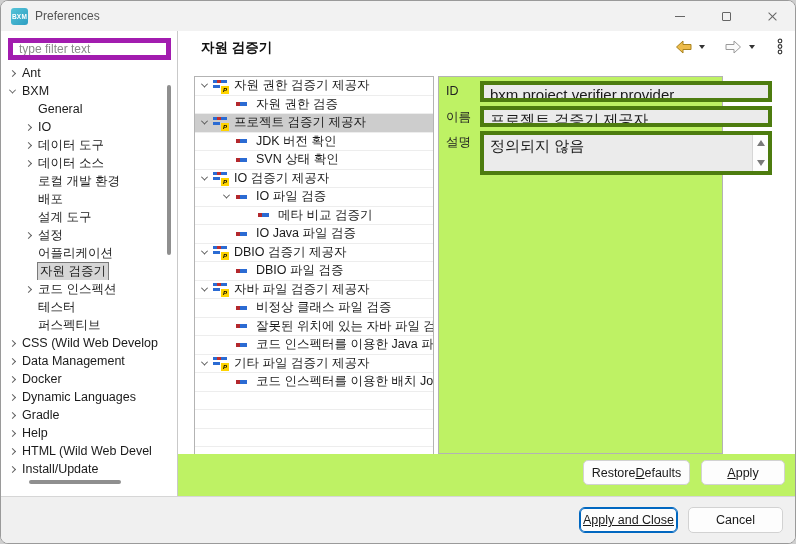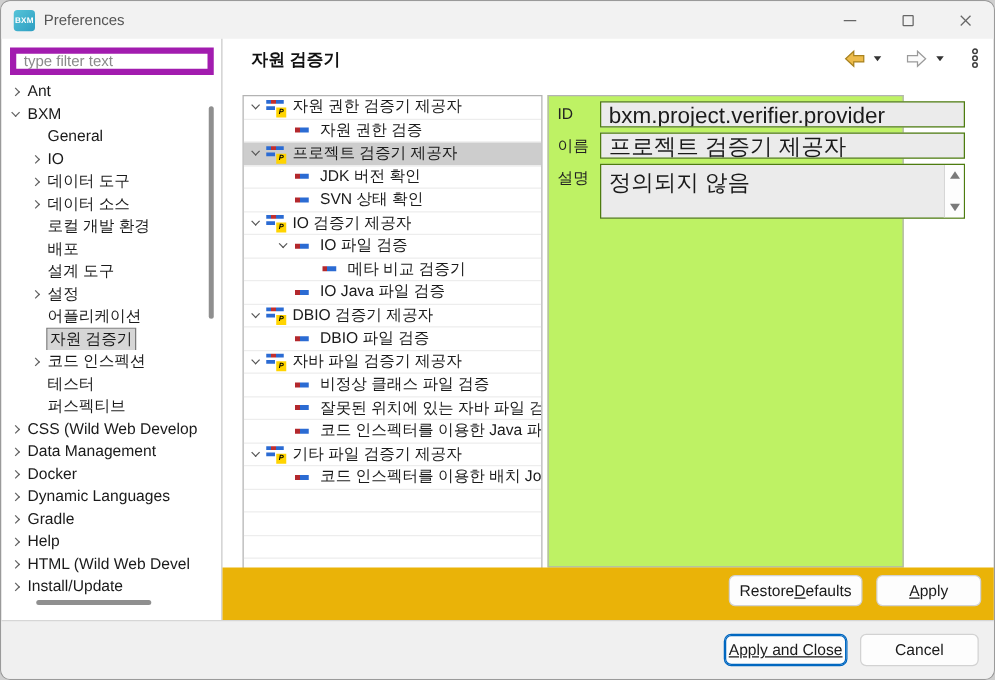--- a/index.html
+++ b/index.html
@@ -63,34 +63,34 @@
   .icon-item .ticon:before { content:""; position:absolute; left:1px; top:5px; width:11px; height:4px;
     background:linear-gradient(to right,#b3282d 0 4px,#2b6bd3 4px 11px); }
   .icon-provider .ticon:before { display:none; }
   .hscroll-track { position:absolute; left:0; right:0; bottom:0; height:10px; background:#fbfbfb; border-top:1px solid #e8e8e8; }
   .hscroll-thumb { position:absolute; left:22px; top:2px; width:143px; height:5px; background:#a0a0a0; border-radius:2px; }
 
   
   .detail-panel { position:absolute; left:437px; top:75px; width:285px; height:378px; background:#bef264;
     border:1px solid #b3b3b3; }
   .field-label { position:absolute; left:7px; font-size:12.5px; color:#222; }
-  .field-box { position:absolute; left:41px; width:292px; background:#ebebeb; border:1px solid #4d7c0f;
-    font-size:18px; color:#1a1a1a; padding:2px 6px; overflow:hidden; white-space:nowrap; }
+  .field-box { position:absolute; left:41px; width:292px; background:#ebebeb; border:4px solid #4d7c0f;
+    font-size:15px; color:#1a1a1a; padding:2px 6px; overflow:hidden; white-space:nowrap; }
   .fb-id   { top:4px;  height:21px; line-height:16px; }
   .fb-name { top:29px; height:21px; line-height:16px; }
   .fb-desc { top:54px; height:44px; padding-right:20px; }
   .lb-id { top:7px; } .lb-name { top:32px; } .lb-desc { top:57px; }
   .desc-scroll { position:absolute; right:0; top:0; bottom:0; width:16px; background:#fdfdfd; border-left:1px solid #d6d6d6; }
   .tri-up { position:absolute; left:4px; top:5px; width:0; height:0;
     border-left:4px solid transparent; border-right:4px solid transparent; border-bottom:6px solid #7a7a7a; }
   .tri-down { position:absolute; left:4px; bottom:5px; width:0; height:0;
     border-left:4px solid transparent; border-right:4px solid transparent; border-top:6px solid #7a7a7a; }
 
   
-  .apply-strip { position:absolute; left:177px; top:453px; width:619px; height:42px; background:#eab308;
+  .apply-strip { position:absolute; left:177px; top:453px; width:619px; height:42px; background:#bef264;
     display:flex; justify-content:flex-end; align-items:flex-start; gap:11px; padding:6px 12px 0 0; }
   .bottom-bar { position:absolute; left:0; top:495px; width:796px; height:49px; background:#f0f0f0;
     border-top:1px solid #d6d6d6; display:flex; justify-content:flex-end; align-items:flex-start; gap:10px; padding:10px 14px 0 0; }
   .btn { background:#fdfdfd; border:1px solid #d2d2d2; border-radius:5px; font-size:12.5px; color:#1a1a1a;
     display:flex; align-items:center; justify-content:center; font-family:"Liberation Sans",sans-serif; }
   .btn-restore { width:107px; height:25px; }
   .btn-apply { width:84px; height:25px; }
   .btn-default { width:99px; height:26px; border:1px solid #0067c0; box-shadow:inset 0 0 0 1px #0067c0; border-radius:6px;text-decoration:underline; }
   .btn-cancel { width:95px; height:26px; }
   .u { text-decoration:underline; }

